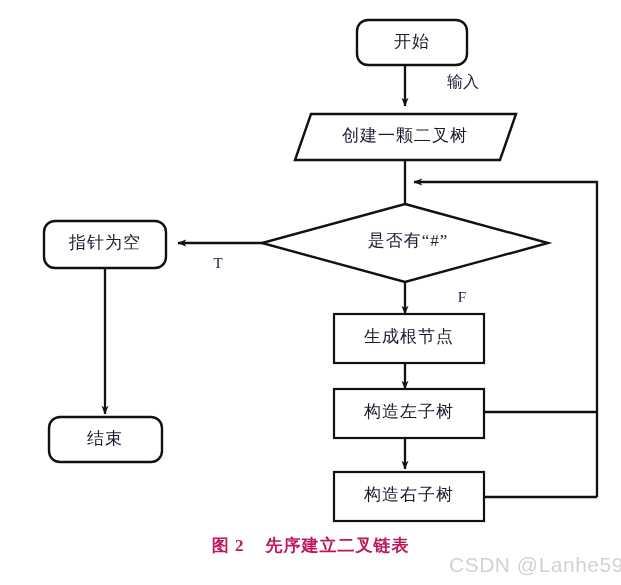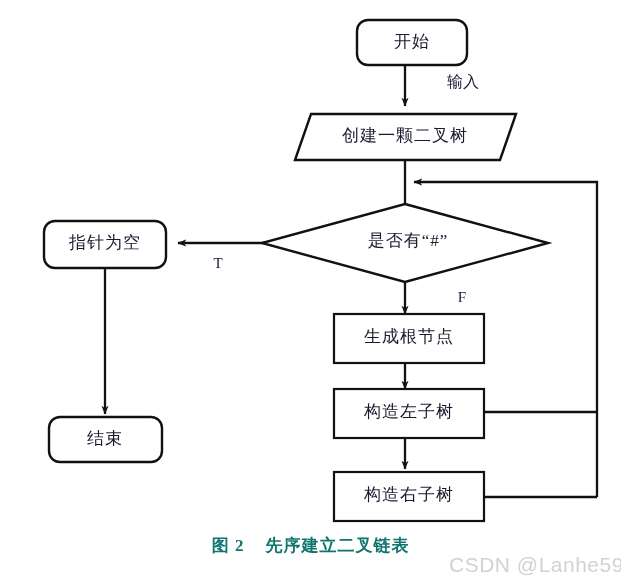--- a/index.html
+++ b/index.html
@@ -65,21 +65,21 @@
   }
   .caption-text {
     position: absolute;
     left: 0;
     top: 534px;
     width: 621px;
     text-align: center;
     font-family: "Liberation Serif", "DejaVu Serif", serif;
     font-size: 17px;
     font-weight: bold;
-    color: #0f766e;
+    color: #be185d;
     letter-spacing: 1px;
     white-space: pre;
   }
   .watermark {
     position: absolute;
     left: 449px;
     top: 553px;
     font-family: "Liberation Sans", "DejaVu Sans", sans-serif;
     font-size: 21px;
     color: #d2d2d2;

